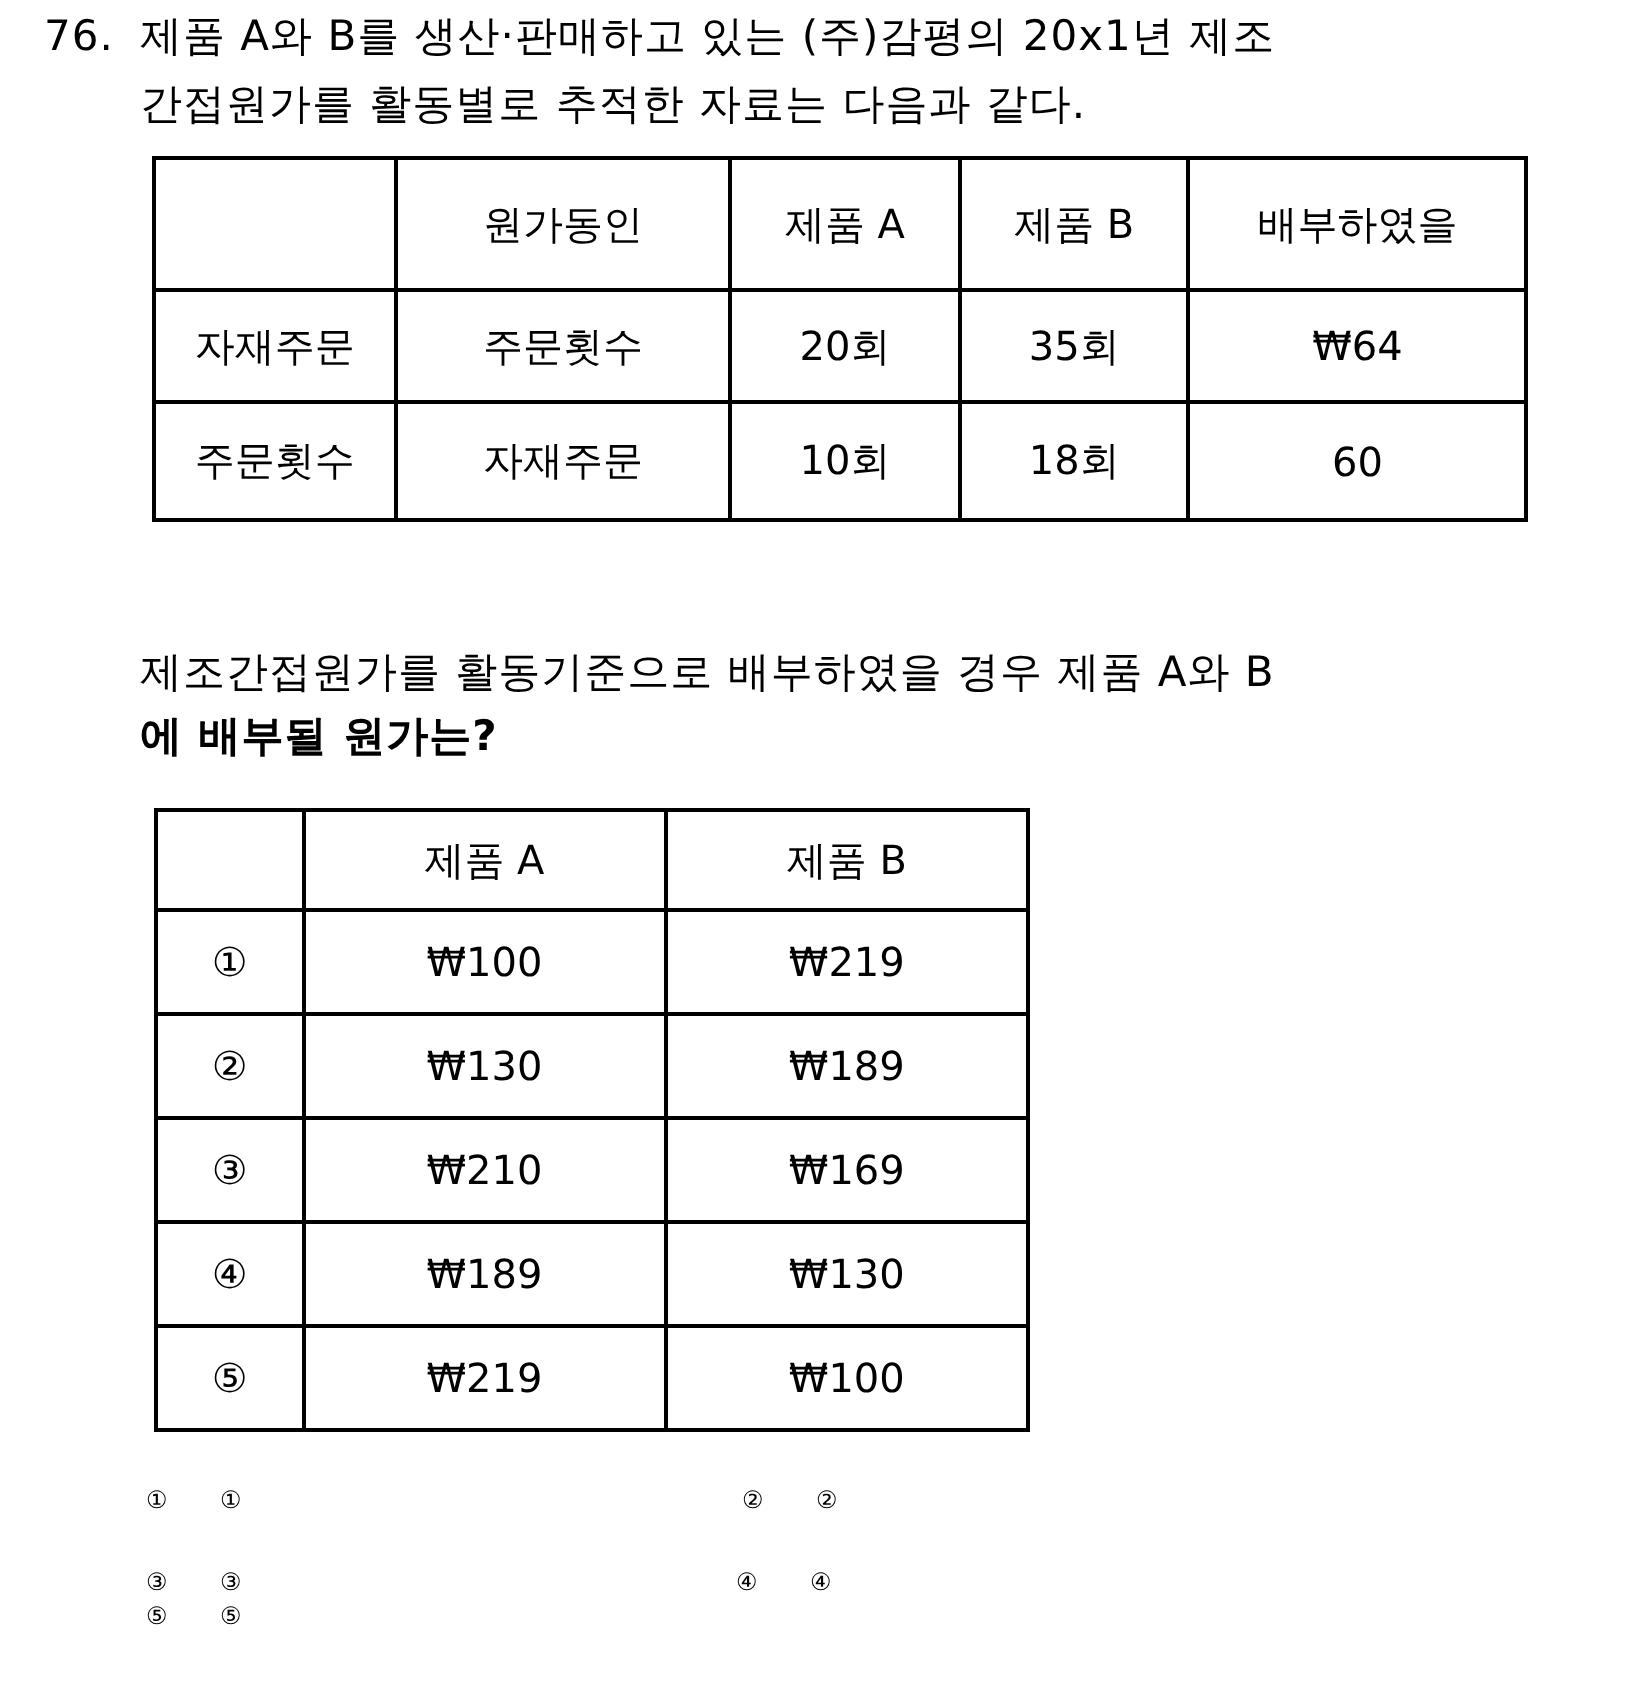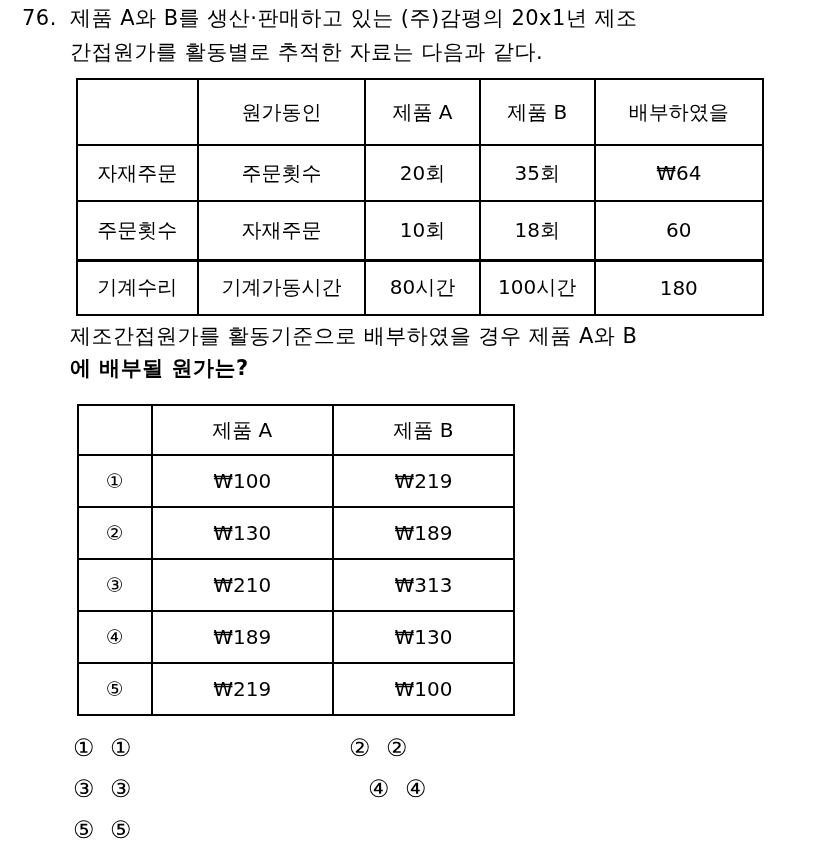--- a/index.html
+++ b/index.html
@@ -52,24 +52,23 @@
 
     #t2 { left: 77px; top: 404px; width: 438px; }
     #t2 tr { height: 52px; }
     #t2 tr.r0 { height: 50px; }
     #t2 col.c0 { width: 74px; }
     #t2 col.c1 { width: 182px; }
     #t2 col.c2 { width: 182px; }
 
     .choice {
       position: absolute;
-      font-size: 24px;
+      font-size: 12px;
       line-height: 24px;
       white-space: nowrap;
-      font-family: Liberation Mono, monospace;
     }
     .choice span { display: inline-block; }
     .choice .lbl { width: 37px; }
   </style>
 </head>
 <body>
 
 <div class="qline" style="left:22px; top:4px;">
   <span class="qnum">76.</span><span>제품 A와 B를 생산·판매하고 있는 (주)감평의 20x1년 제조</span>
 </div>
@@ -98,27 +97,20 @@
     <td>35회</td>
     <td>₩64</td>
   </tr>
   <tr class="r2">
     <td>주문횟수</td>
     <td>자재주문</td>
     <td>10회</td>
     <td>18회</td>
     <td>60</td>
   </tr>
-  <tr class="r3">
-    <td>기계수리</td>
-    <td>기계가동시간</td>
-    <td>80시간</td>
-    <td>100시간</td>
-    <td>180</td>
-  </tr>
 </tbody>
   </table>
 
 <div class="qline" style="left:70px; top:322px;">제조간접원가를 활동기준으로 배부하였을 경우 제품 A와 B</div>
 <div class="qline" style="left:70px; top:354px;font-weight:bold;">에 배부될 원가는?</div>
 
 <table id="t2">
   <colgroup>
     <col class="c0">
       <col class="c1">
@@ -136,42 +128,42 @@
     <td>₩219</td>
   </tr>
   <tr>
     <td>②</td>
     <td>₩130</td>
     <td>₩189</td>
   </tr>
   <tr>
     <td>③</td>
     <td>₩210</td>
-    <td>₩313</td>
+    <td>₩169</td>
   </tr>
   <tr>
     <td>④</td>
     <td>₩189</td>
     <td>₩130</td>
   </tr>
   <tr>
     <td>⑤</td>
     <td>₩219</td>
     <td>₩100</td>
   </tr>
 </tbody>
   </table>
 
 <div class="choice" style="left:73px; top:738px;">
   <span class="lbl">①</span><span>①</span>
 </div>
-<div class="choice" style="left:349px; top:738px;">
+<div class="choice" style="left:371px; top:738px;">
   <span class="lbl">②</span><span>②</span>
 </div>
 <div class="choice" style="left:73px; top:779px;">
   <span class="lbl">③</span><span>③</span>
 </div>
 <div class="choice" style="left:368px; top:779px;">
   <span class="lbl">④</span><span>④</span>
 </div>
-<div class="choice" style="left:73px; top:820px;">
+<div class="choice" style="left:73px; top:796px;">
   <span class="lbl">⑤</span><span>⑤</span>
 </div>
 
 </body></html>

